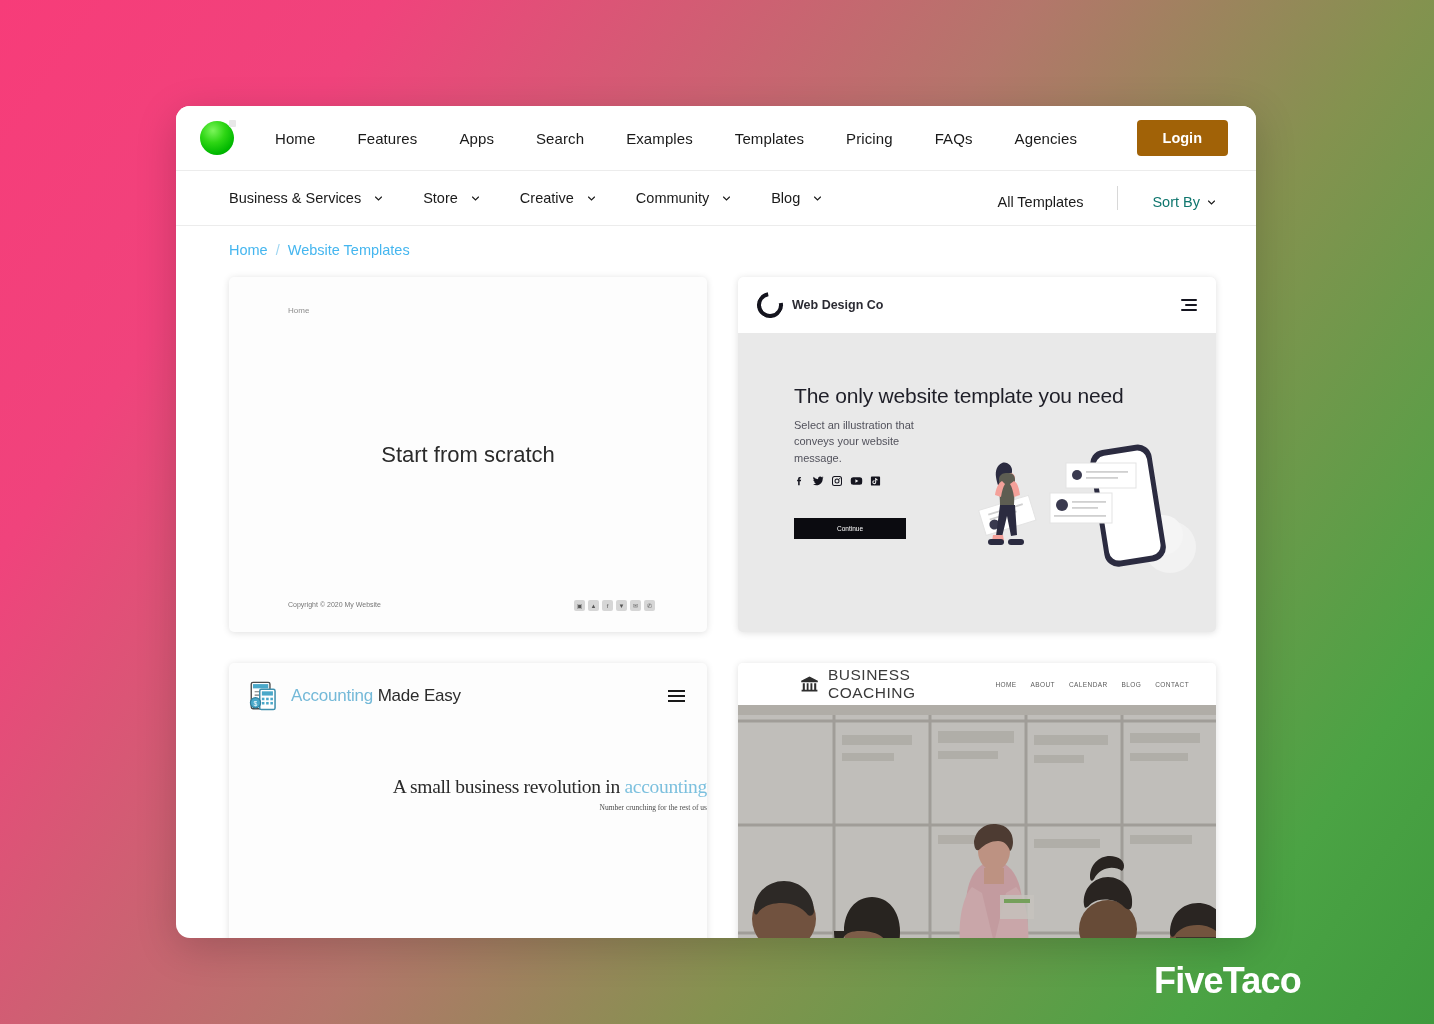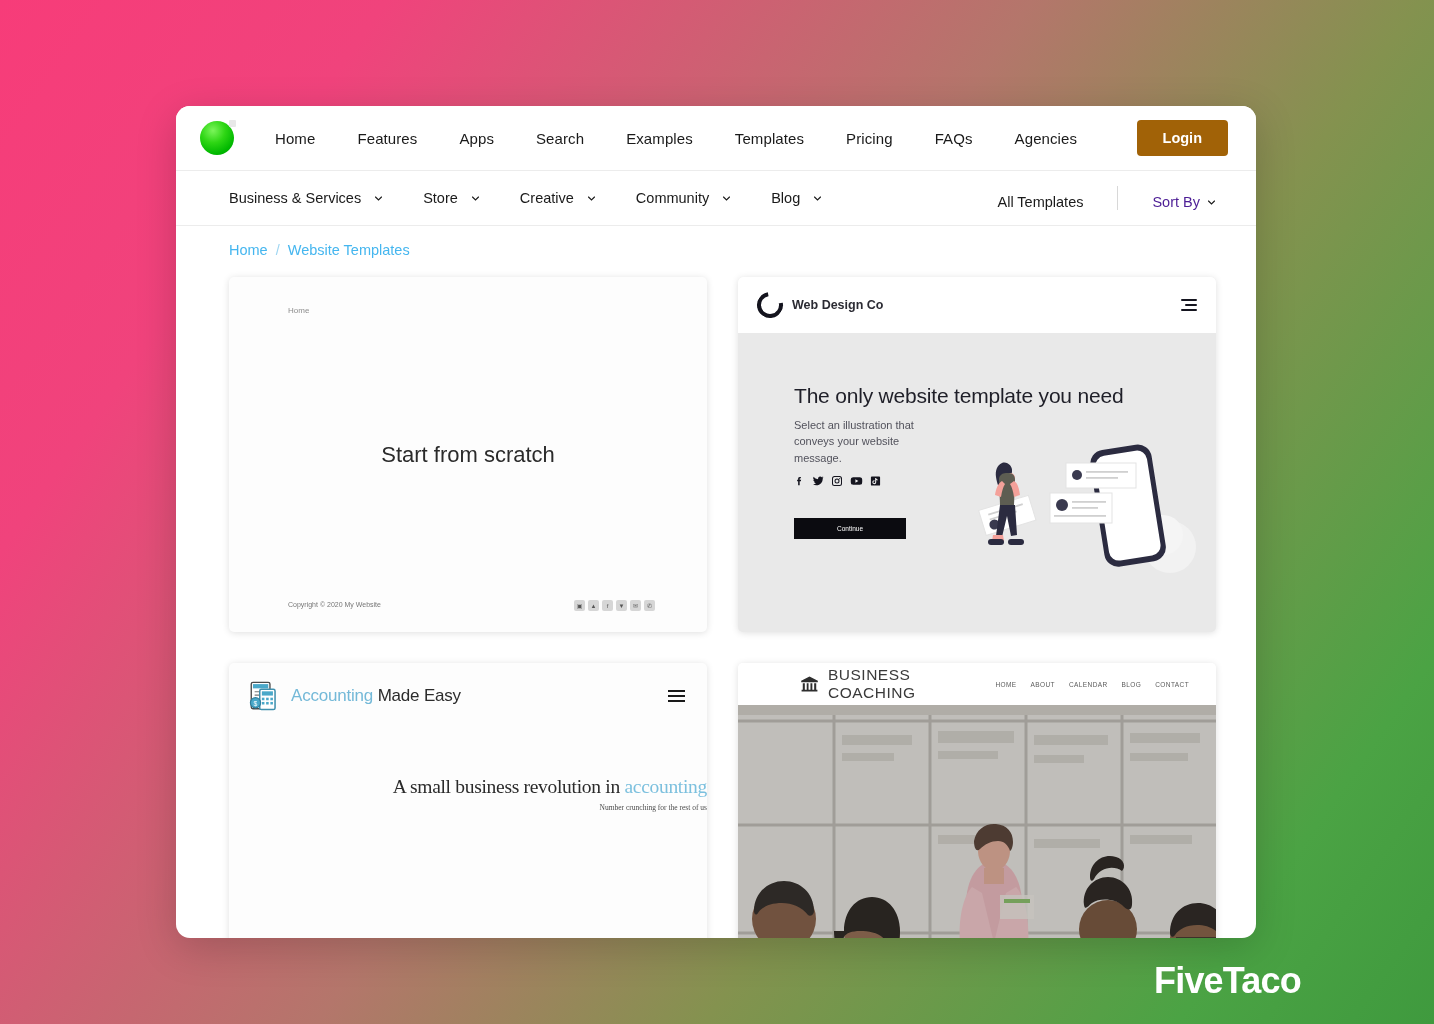--- a/index.html
+++ b/index.html
@@ -86,21 +86,21 @@
   }
   .filter-item {
     display: flex; align-items: center; gap: 13px;
     font-size: 14.5px; color: #1a1a1a;
     margin-right: 40px; cursor: pointer;
   }
   .chev { width: 9px; height: 9px; flex: 0 0 auto; }
   #filter-right { margin-left: auto; display: flex; align-items: flex-end; }
   #all-templates-link { font-size: 14.5px; color: #1a1a1a; cursor: pointer; padding-right: 34px; }
   #filter-divider { width: 1px; height: 24px; background: #d8d8d8; }
-  #sort-by { display: flex; align-items: center; gap: 7px; font-size: 14.5px; color: #4c1d95; cursor: pointer; padding-left: 34px; }
+  #sort-by { display: flex; align-items: center; gap: 7px; font-size: 14.5px; color: #0f766e; cursor: pointer; padding-left: 34px; }
 
   
   #breadcrumb {
     padding: 16px 0 10px 53px;
     font-size: 14.5px; color: #45b6ef;
     display: flex; gap: 8px; align-items: center;
   }
   #breadcrumb .sep { color: #9fd6f2; }
   #breadcrumb a { color: #45b6ef; text-decoration: none; cursor: pointer; }
 

